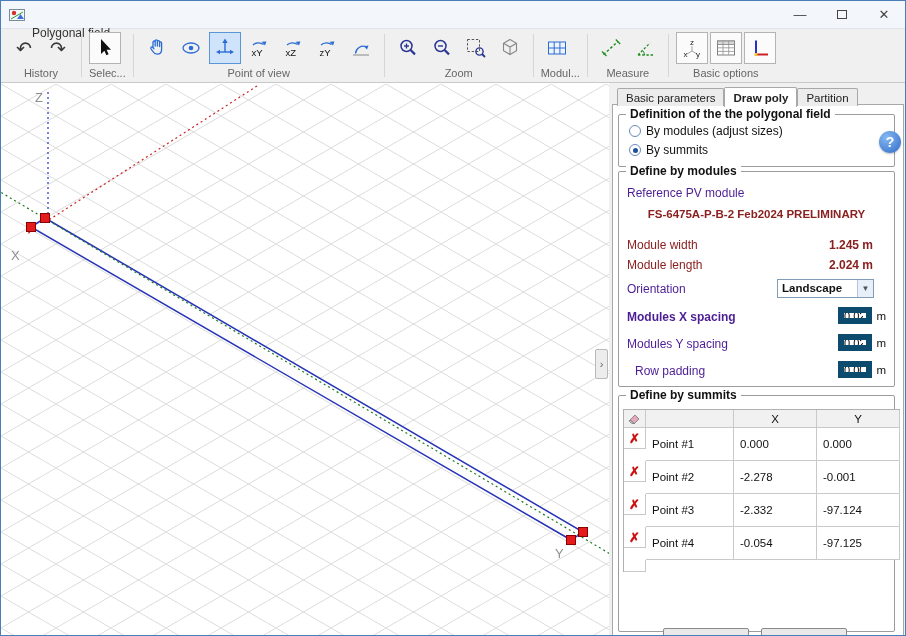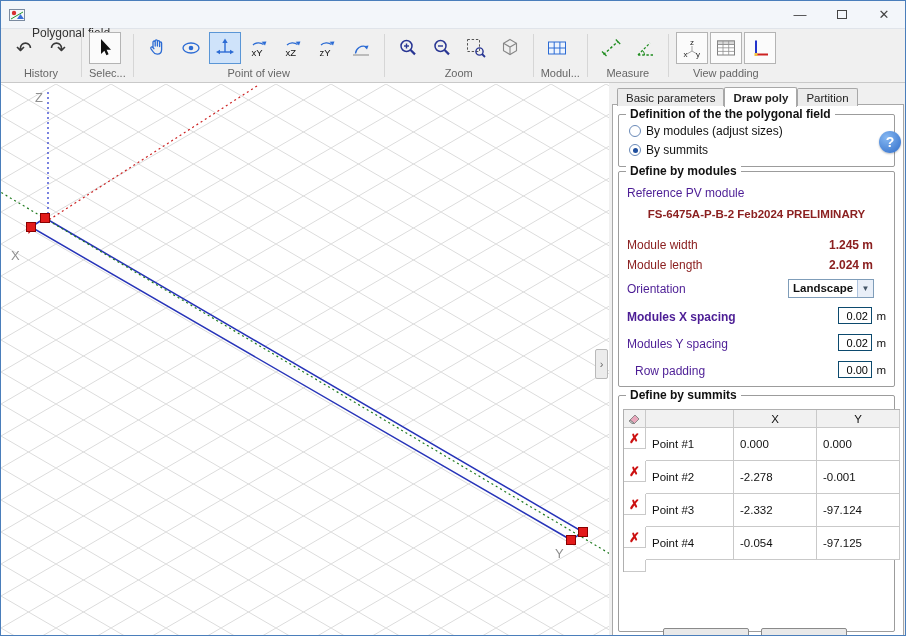--- a/index.html
+++ b/index.html
@@ -47,21 +47,21 @@
 
   .lbl { position:absolute; font-size:12px; color:#4c1d95; white-space:nowrap; }
   .maroon { color:#8b2020; }
   .val { position:absolute; font-size:12px; font-weight:bold; color:#8b2020; white-space:nowrap; }
   .refval { position:absolute; width:100%; text-align:center; font-size:11.5px; font-weight:bold; color:#8b2020; white-space:nowrap; }
 
   .combo { position:absolute; height:19px; border:1px solid #7f9db9; background:#fff; display:flex; align-items:stretch; }
   .ctext { flex:1; font-weight:bold; font-size:11.5px; padding:2px 0 0 4px; color:#111; }
   .carrow { width:16px; background:#e9eff8; border-left:1px solid #b0c4de; display:flex; align-items:center; justify-content:center; font-size:8px; color:#456; }
 
-  .num { position:absolute; width:34px; height:17px; border:1px solid #0c4a6e; font-size:11px; text-align:right; padding-right:3px; font-family:"Liberation Sans",sans-serif; background:#fff; }
+  .num { position:absolute; width:34px; height:17px; border:6px solid #0c4a6e; font-size:11px; text-align:right; padding-right:3px; font-family:"Liberation Sans",sans-serif; background:#fff; }
   .unit { position:absolute; font-size:11.5px; color:#111; }
 
   .stable { position:absolute; display:grid; grid-template-columns:22px 88px 83px 83px; border-top:1px solid #b0b0b0; border-left:1px solid #b0b0b0; font-size:11.5px; }
   .stable .c { border-right:1px solid #c9c9c9; border-bottom:1px solid #c9c9c9; height:21px; display:flex; align-items:center; padding:16px 6px; background:#fff; color:#111; }
   .stable .h { background:#f1f1f1; height:18px; justify-content:center; padding:0; }
   .stable .ic { justify-content:center; padding:0; }
   .delx { color:#cc1111; font-weight:bold; font-size:13px; line-height:1; }
   .stub { height:12px !important; background:#f1f1f1; }
 
   .bstub { position:absolute; bottom:-3px; height:11px; width:86px; background:#e9e9e9; border:1px solid #8a8a8a; border-radius:2px 2px 0 0; }
@@ -262,21 +262,21 @@
           </svg>
         </div>
         <div class="tbtn bordered">
           <svg width="22" height="22" viewBox="0 0 22 22">
             <line x1="7" y1="3.5" x2="7" y2="17.5" stroke="#2233cc" stroke-width="2"></line>
             <line x1="7" y1="17.5" x2="19" y2="17.5" stroke="#cc2222" stroke-width="2"></line>
             <rect x="5.5" y="16" width="3" height="3" fill="#f2c240"></rect>
           </svg>
         </div>
       </div>
-      <div class="tlabel">View padding</div>
+      <div class="tlabel">Basic options</div>
     </div>
 
   </div>
 
   <div class="viewport">
     <svg width="608" height="553" viewBox="0 0 608 553">
       <defs>
         <pattern id="iso" width="55" height="32" patternUnits="userSpaceOnUse">
           <path d="M0 0 L55 32 M0 32 L55 0" stroke="#dcdcdc" stroke-width="1" fill="none"></path>
         </pattern>
@@ -336,21 +336,21 @@
         <span class="lbl" style="left:8px; top:14px;">Reference PV module</span>
         <span class="refval" style="top:36px;">FS-6475A-P-B-2 Feb2024 PRELIMINARY</span>
 
         <span class="lbl maroon" style="left:8px; top:66px;">Module width</span>
         <span class="val" style="right:21px; top:66px;">1.245 m</span>
 
         <span class="lbl maroon" style="left:8px; top:86px;">Module length</span>
         <span class="val" style="right:21px; top:86px;">2.024 m</span>
 
         <span class="lbl" style="left:8px; top:110px;">Orientation</span>
-        <div class="combo" style="right:20px; top:107px; width:86px;">
+        <div class="combo" style="right:20px; top:107px; width:97px;">
           <span class="ctext">Landscape</span>
           <span class="carrow">▼</span>
         </div>
 
         <span class="lbl" style="left:8px; top:138px;font-weight:bold;">Modules X spacing</span>
         <input class="num" style="right: 22px; top: 135px;" value="0.02">
         <span class="unit" style="right:8px; top:138px;">m</span>
 
         <span class="lbl" style="left:8px; top:165px;">Modules Y spacing</span>
         <input class="num" style="right: 22px; top: 162px;" value="0.02">

